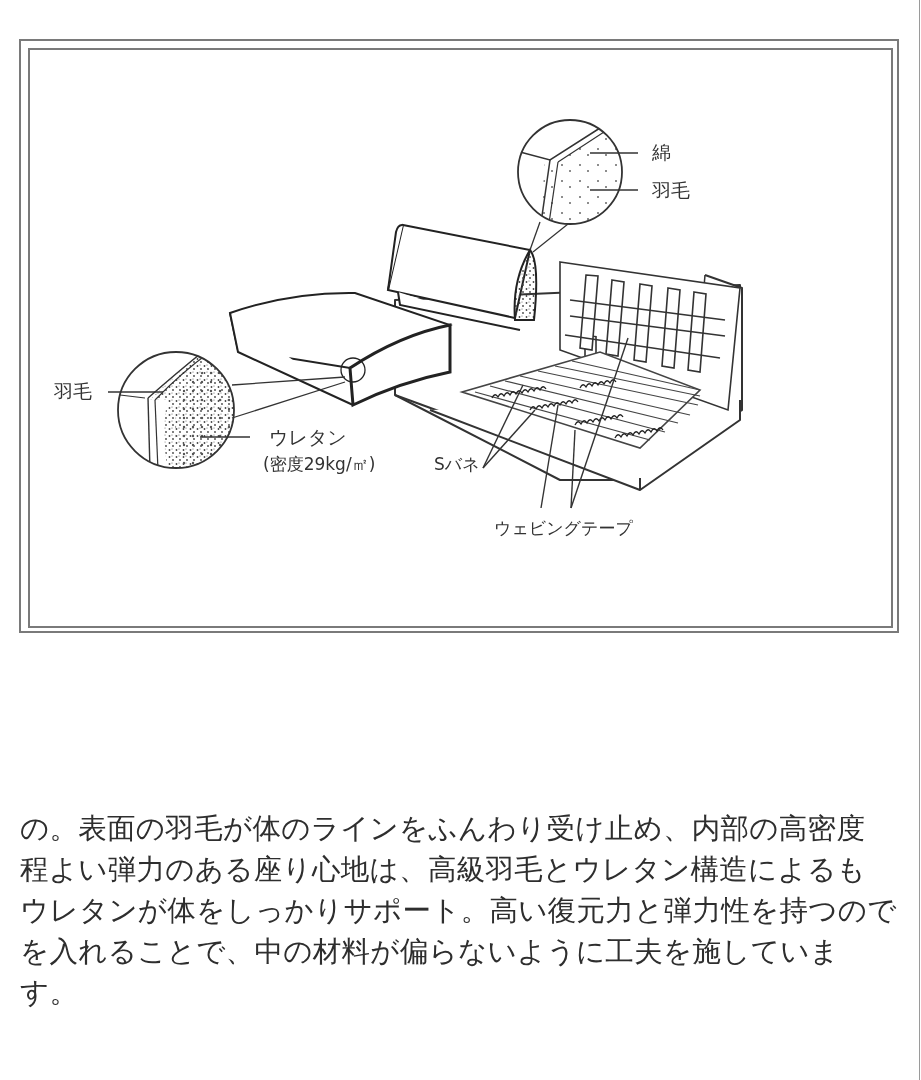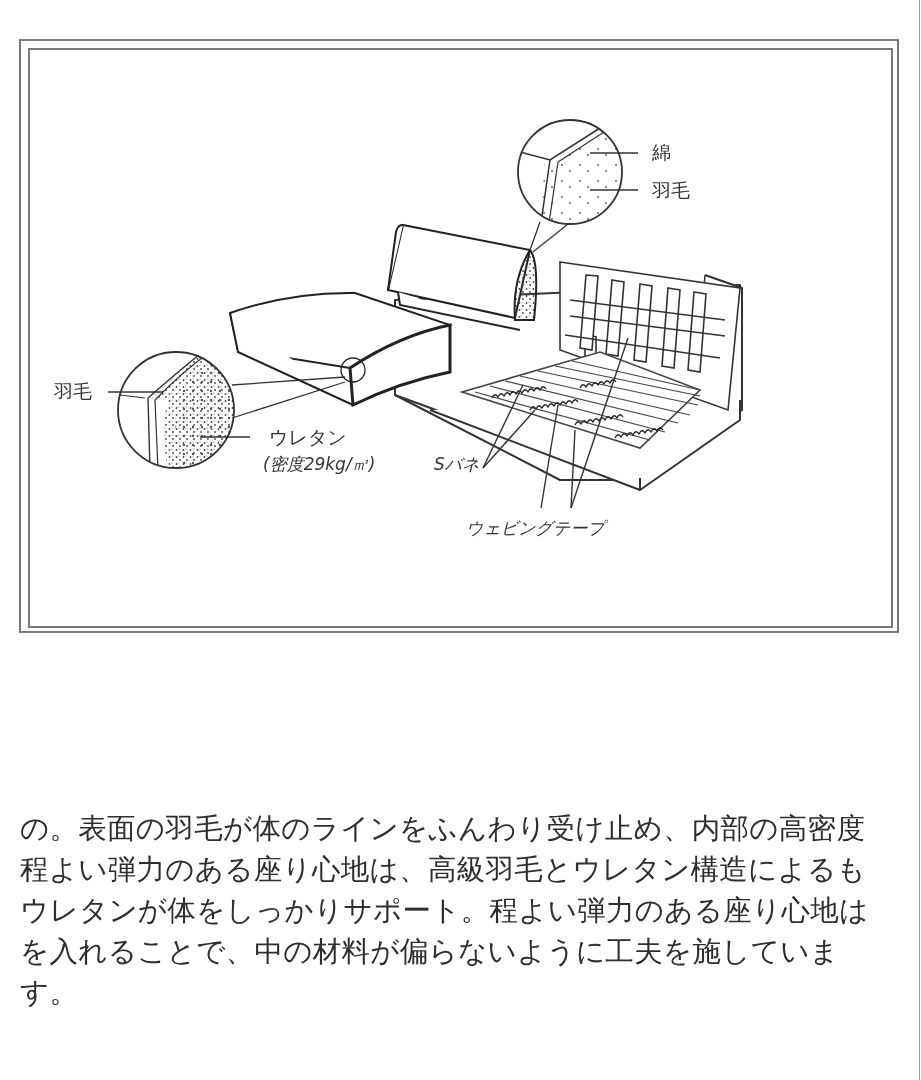--- a/index.html
+++ b/index.html
@@ -11,21 +11,21 @@
     .frame-outer {
       position:absolute; left:19px; top:39px; width:880px; height:594px;
       border:2px solid #7a7a7a; box-sizing:border-box;
     }
     .frame-inner {
       position:absolute; left:28px; top:48px; width:865px; height:580px;
       border:2px solid #7a7a7a; box-sizing:border-box; background:#fff;
     }
     svg.diagram { position:absolute; left:0; top:0; }
     .lbl { position:absolute; font-size:19px; color:#333; white-space:nowrap; line-height:1; }
-    .lbl.small { font-size:17px;font-style:italic; }
+    .lbl.small { font-size:17px; }
     .body-text {
       position:absolute; left:20px; top:808px; width:880px;
       font-size:28.5px; line-height:41px; color:#2e2e2e; letter-spacing:0.3px;
     }
     .body-text .line { display:block; white-space:nowrap; height:41px; }
   </style>
 </head>
 <body>
 
 <div class="edge-line"></div>
@@ -156,21 +156,21 @@
     <line x1="571" y1="508" x2="628" y2="338"></line>
   </g>
 </svg>
 
 <span class="lbl" style="left:652px;top:143px;">綿</span>
 <span class="lbl" style="left:652px;top:181px;">羽毛</span>
 <span class="lbl" style="left:54px;top:382px;">羽毛</span>
 <span class="lbl" style="left:269px;top:428px;text-align:right;">ウレタン</span>
 <span class="lbl small" style="left:263px;top:456px;">(密度29kg/㎡)</span>
 <span class="lbl small" style="left:434px;top:456px;">Sバネ</span>
-<span class="lbl small" style="left:466px;top:520px;">ウェビングテープ</span>
+<span class="lbl small" style="left:494px;top:520px;">ウェビングテープ</span>
 
 <div class="body-text">
   <span class="line">の。表面の羽毛が体のラインをふんわり受け止め、内部の高密度</span>
   <span class="line">程よい弾力のある座り心地は、高級羽毛とウレタン構造によるも</span>
-  <span class="line">ウレタンが体をしっかりサポート。程よい弾力のある座り心地は</span>
+  <span class="line">ウレタンが体をしっかりサポート。高い復元力と弾力性を持つので</span>
   <span class="line">を入れることで、中の材料が偏らないように工夫を施していま</span>
   <span class="line">す。</span>
 </div>
 
 </body></html>

